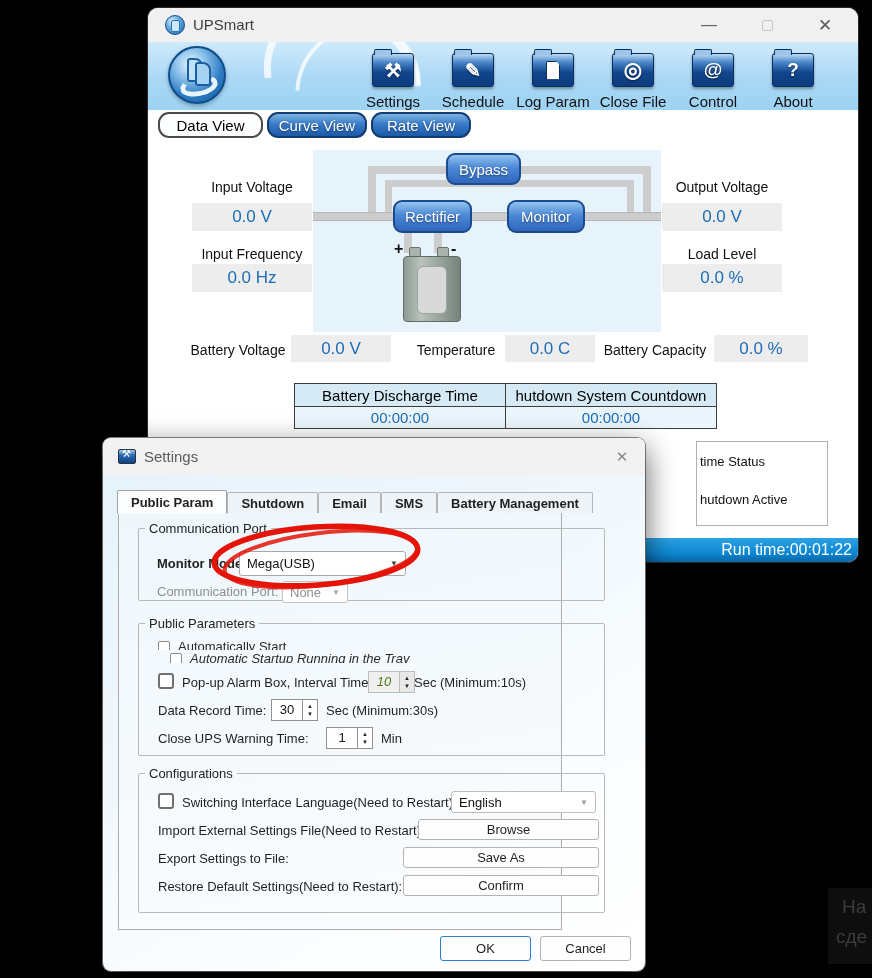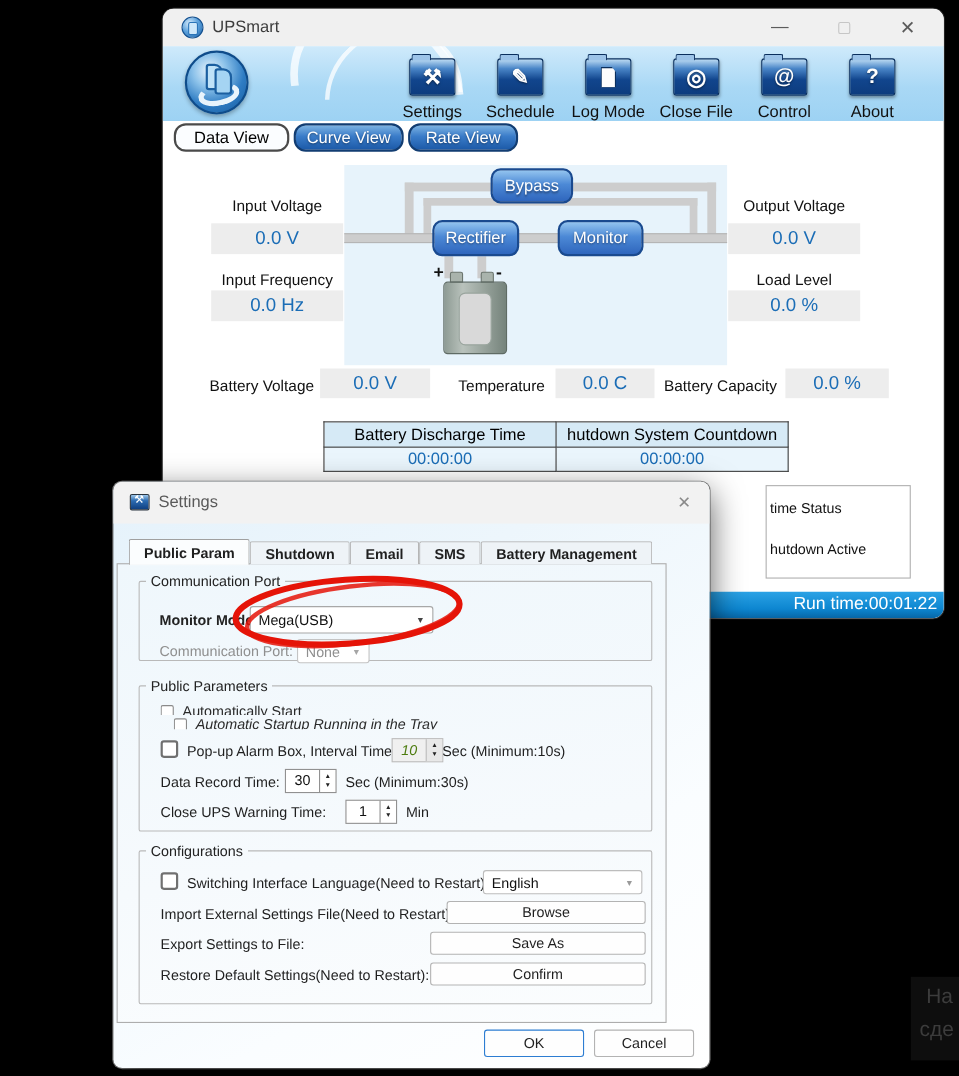--- a/index.html
+++ b/index.html
@@ -103,21 +103,21 @@
     background:linear-gradient(180deg,#9ec7ea 0%,#2c6cb2 40%,#0f3f80 100%); border:1px solid #28333e; }
   .dlg-icon::after { content:"⚒"; position:absolute; left:3px; top:-2px; color:#fff; font-size:10px; }
   .dlg-title { position:absolute; left:41px; top:10px; font-size:15px; color:#5a5a5a; }
   .dlg-close { position:absolute; left:505px; top:6px; width:28px; height:26px; display:flex;
     align-items:center; justify-content:center; color:#8a8a8a; font-size:15px; }
   .dlg-tabs { position:absolute; left:14px; top:52px; display:flex; align-items:flex-end; z-index:3; }
   .dtab { height:21px; padding:0 13px; display:flex; align-items:center; font-size:13px; color:#1f1f1f;
     background:#eef3f7; border:1px solid #b5b5b5; border-bottom:none; border-radius:2px 2px 0 0;font-weight:bold; }
   .dtab.active { height:24px; background:#fbfdfe; border:1px solid #a0a0a0; border-bottom:1px solid #fbfdfe;
     margin-bottom:-1px; }
-  .dlg-frame { position:absolute; left:3px; top:74px; width:500px; height:418px;
+  .dlg-frame { position:absolute; left:15px; top:74px; width:444px; height:418px;
     border:1px solid #adadad; background:linear-gradient(170deg,#eff7fc 0%,#f6fafd 60%,#fbfdfe 100%); }
   fieldset { position:absolute; border:1px solid #b9b9b9; border-radius:2px; }
   legend { font-size:13px; color:#222; padding:0 4px; margin-left:6px; }
   .lbl { position:absolute; font-size:13px; color:#1f1f1f; white-space:nowrap; }
   .lbl.dim { color:#8f8f8f; }
   .sel { position:absolute; display:flex; align-items:center; justify-content:space-between;
     background:#fff; border:1px solid #a8a8a8; border-radius:3px; padding:0 7px; font-size:13px; color:#111; }
   .sel .arr { font-size:8px; color:#444; }
   .sel.disabled { border-color:#c4c4c4; color:#8f8f8f; }
   .sel.disabled .arr { color:#a5a5a5; }
@@ -174,21 +174,21 @@
       <div class="tool">
         <div class="tool-icon">
             <span class="tool-glyph">✎</span>
           </div>
         <div class="tool-label">Schedule</div>
       </div>
       <div class="tool">
         <div class="tool-icon">
             <span class="page-shape"></span>
           </div>
-        <div class="tool-label">Log Mode</div>
+        <div class="tool-label">Log Param</div>
       </div>
       <div class="tool">
         <div class="tool-icon">
             <span class="tool-glyph" style="font-size:21px;">◎</span>
           </div>
         <div class="tool-label">Close File</div>
       </div>
       <div class="tool">
         <div class="tool-icon">
             <span class="tool-glyph">@</span>

